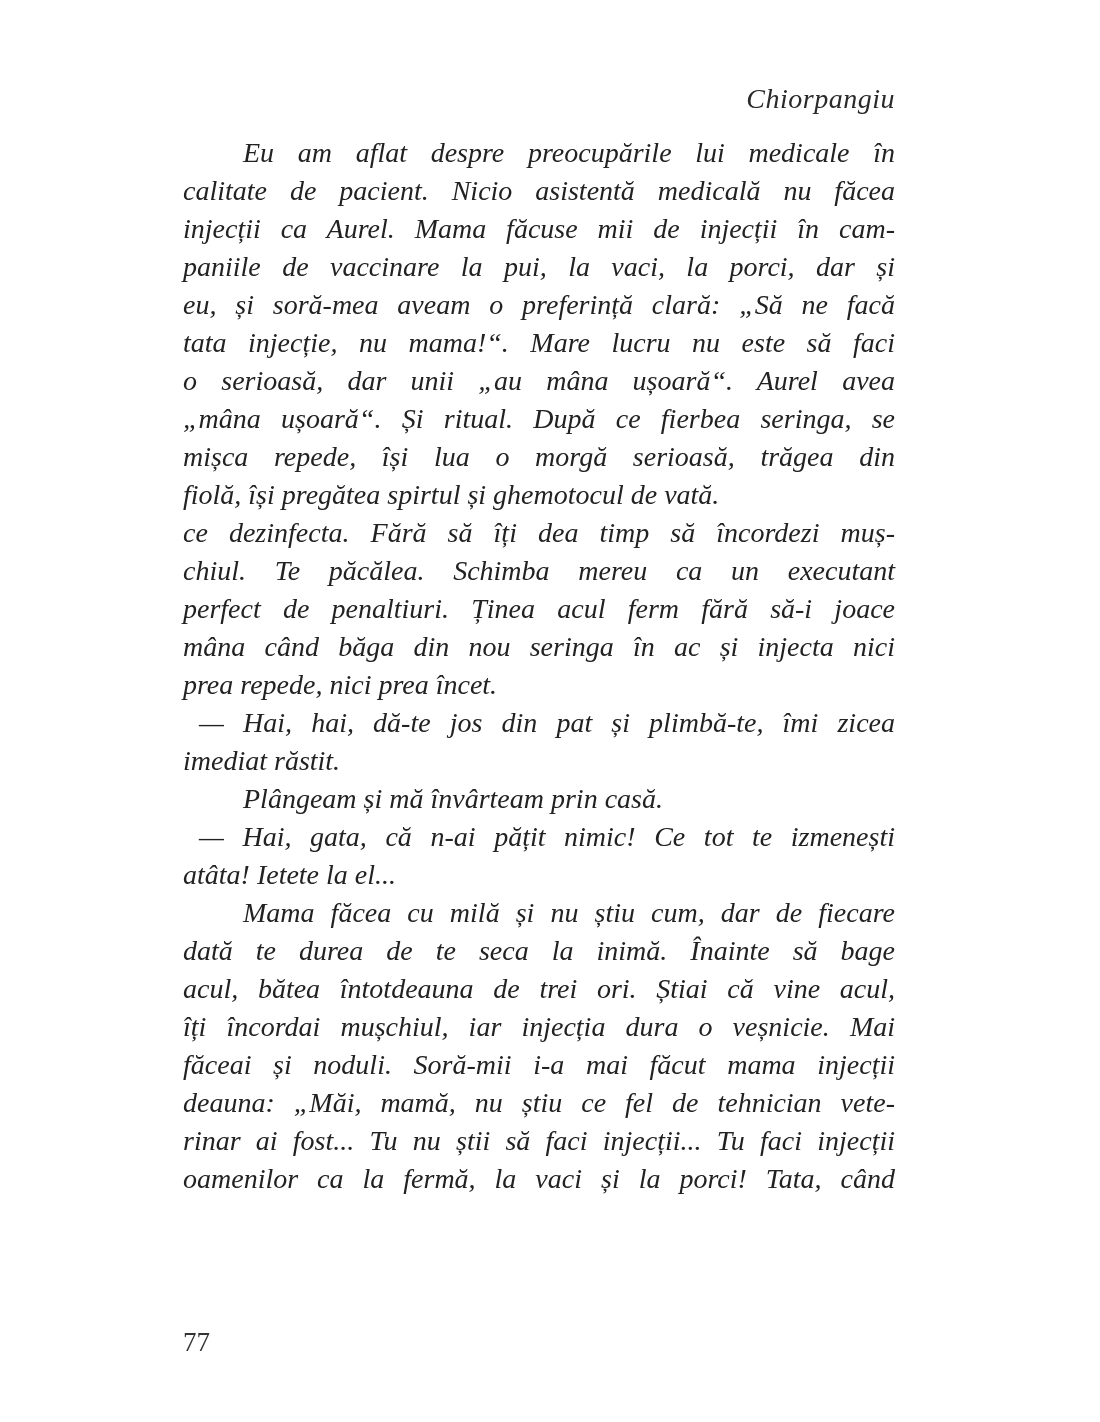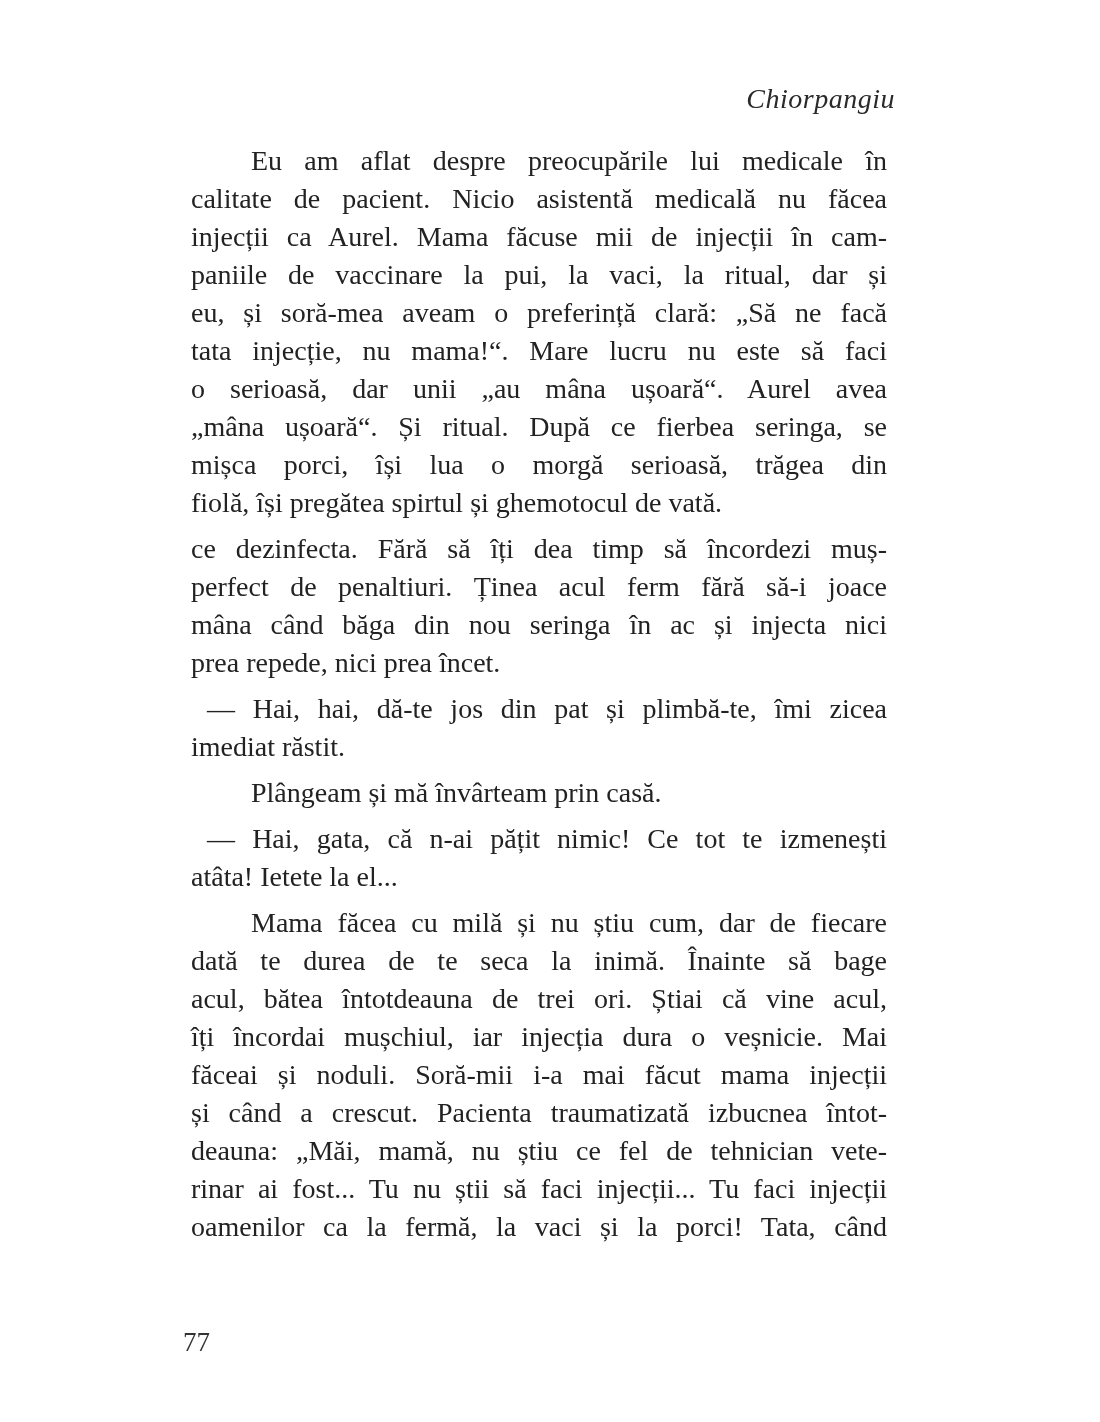--- a/index.html
+++ b/index.html
@@ -28,22 +28,23 @@
     color: #2a2a2a;
     letter-spacing: 0.5px;
   }
   .text-block {
     position: absolute;
     top: 134px;
     left: 183px;
     width: 712px;
   }
   .paragraph {
-    margin: 8px;
+    margin: 0;
     padding: 0;
+    font-style: italic;
   }
   .line {
     font-size: 28px;
     line-height: 38px;
     text-align: justify;
     text-align-last: justify;
     text-justify: inter-word;
     white-space: normal;
     color: #222222;
   }
@@ -71,30 +72,31 @@
 <body>
 
 <div class="page">
   <div class="running-header">Chiorpangiu</div>
 
   <div class="text-block">
       <div class="paragraph">
         <div class="line first">Eu am aflat despre preocupările lui medicale în</div>
         <div class="line">calitate de pacient. Nicio asistentă medicală nu făcea</div>
         <div class="line">injecții ca Aurel. Mama făcuse mii de injecții în cam-</div>
-        <div class="line">paniile de vaccinare la pui, la vaci, la ritual, dar și</div>
+        <div class="line">paniile de vaccinare la pui, la vaci, la porci, dar și</div>
         <div class="line">eu, și soră-mea aveam o preferință clară: „Să ne facă</div>
         <div class="line">tata injecție, nu mama!“. Mare lucru nu este să faci</div>
         <div class="line">o serioasă, dar unii „au mâna ușoară“. Aurel avea</div>
         <div class="line">„mâna ușoară“. Și ritual. După ce fierbea seringa, se</div>
-        <div class="line">mișca porci, își lua o morgă serioasă, trăgea din</div>
+        <div class="line">mișca repede, își lua o morgă serioasă, trăgea din</div>
         <div class="line last">fiolă, își pregătea spirtul și ghemotocul de vată.</div>
       </div>
       <div class="paragraph">
         <div class="line">ce dezinfecta. Fără să îți dea timp să încordezi muș-</div>
+        <div class="line">chiul. Te păcălea. Schimba mereu ca un executant</div>
         <div class="line">perfect de penaltiuri. Ținea acul ferm fără să-i joace</div>
         <div class="line">mâna când băga din nou seringa în ac și injecta nici</div>
         <div class="line last">prea repede, nici prea încet.</div>
       </div>
       <div class="paragraph dialogue">
         <div class="line first">— Hai, hai, dă-te jos din pat și plimbă-te, îmi zicea</div>
         <div class="line last">imediat răstit.</div>
       </div>
       <div class="paragraph">
         <div class="line first last">Plângeam și mă învârteam prin casă.</div>
@@ -102,21 +104,20 @@
       <div class="paragraph dialogue">
         <div class="line first">— Hai, gata, că n-ai pățit nimic! Ce tot te izmenești</div>
         <div class="line last">atâta! Ietete la el...</div>
       </div>
       <div class="paragraph">
         <div class="line first">Mama făcea cu milă și nu știu cum, dar de fiecare</div>
         <div class="line">dată te durea de te seca la inimă. Înainte să bage</div>
         <div class="line">acul, bătea întotdeauna de trei ori. Știai că vine acul,</div>
         <div class="line">îți încordai mușchiul, iar injecția dura o veșnicie. Mai</div>
         <div class="line">făceai și noduli. Soră-mii i-a mai făcut mama injecții</div>
-        <div class="line">și când a crescut. Pacienta traumatizată izbucnea întot-</div>
         <div class="line">deauna: „Măi, mamă, nu știu ce fel de tehnician vete-</div>
         <div class="line">rinar ai fost... Tu nu știi să faci injecții... Tu faci injecții</div>
         <div class="line">oamenilor ca la fermă, la vaci și la porci! Tata, când</div>
       </div>
     </div>
 
   <div class="page-number">77</div>
 </div>
 
 </body></html>

